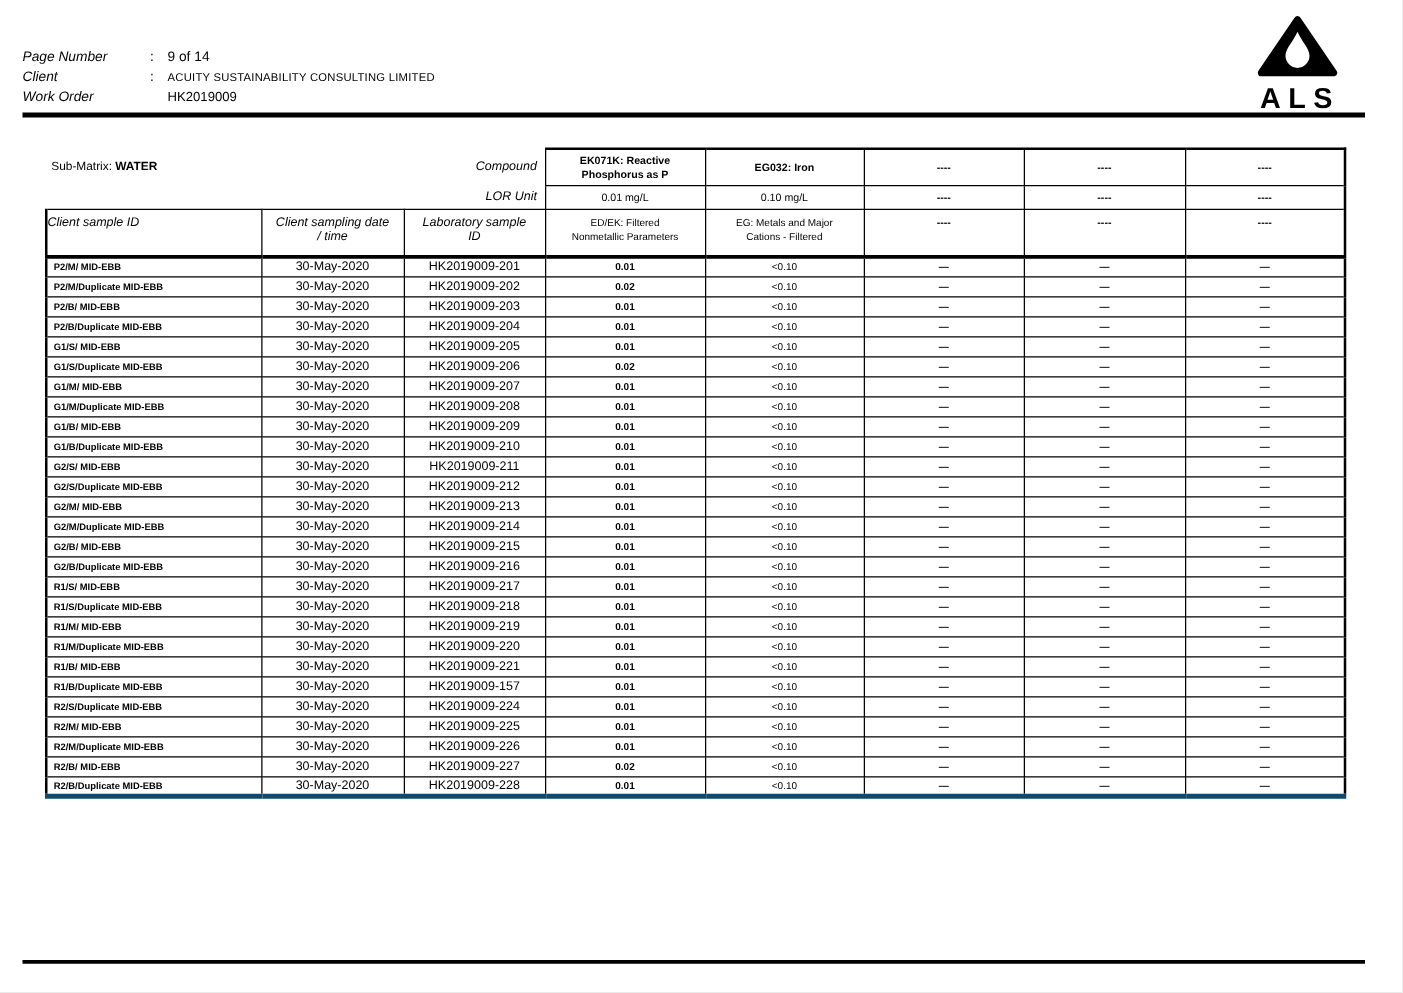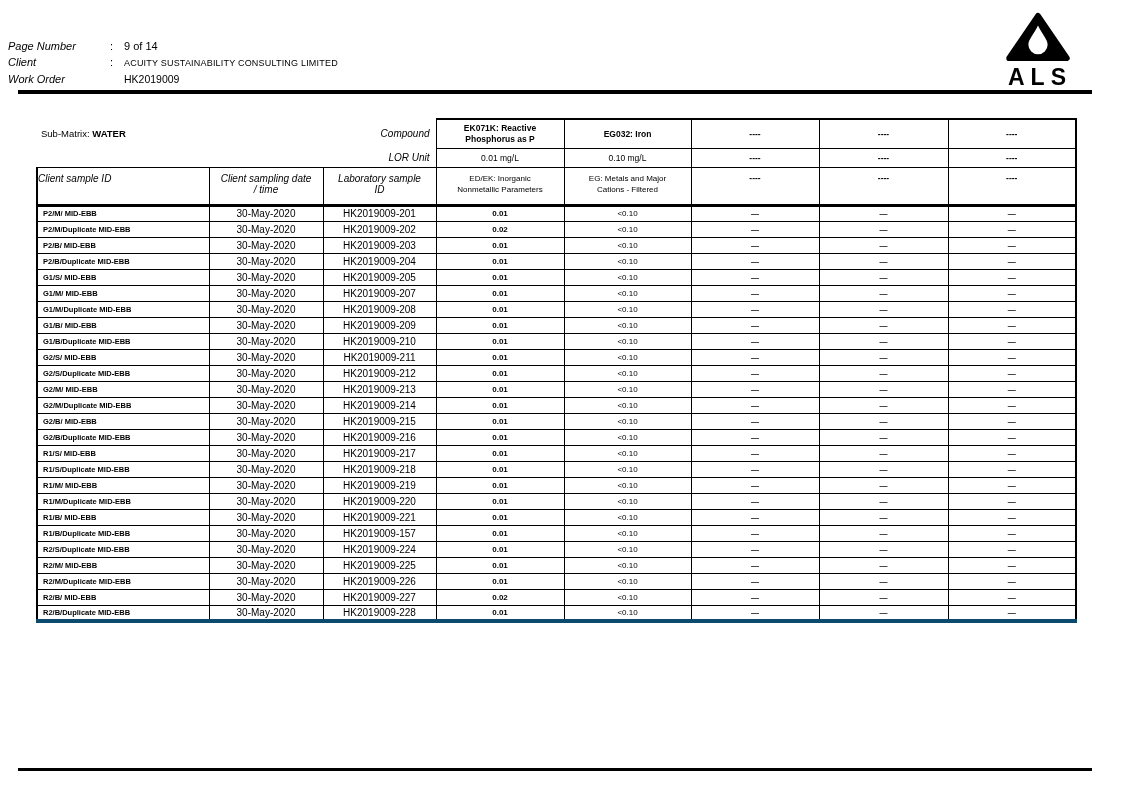--- a/index.html
+++ b/index.html
@@ -8,21 +8,21 @@
     position:relative;
     width:1122px; height:794px;
     margin:0 auto;
     background:#ffffff;
     font-family:"Liberation Sans", sans-serif;
     color:#000;
     overflow:hidden;
   }
 
   
-  .header { position:absolute; top:38px; left:8px; }
+  .header { position:absolute; top:38px; left:18px; }
   .hrow { display:flex; align-items:baseline; line-height:16px; }
   .hlabel { width:102px; font-style:italic; font-size:11px; }
   .hcolon { width:14px; font-size:11px; }
   .hvalue { font-weight:normal; font-size:11px; }
   .hvalue.small { font-size:9px; letter-spacing:0.2px; }
   .hvalue.mid { font-size:10.5px; }
 
   .top-rule { position:absolute; top:90px; left:18px; width:1074px; height:4px; background:#000; }
   .bottom-rule { position:absolute; top:768px; left:18px; width:1074px; height:3px; background:#000; }
 
@@ -147,21 +147,21 @@
           <td class="b hdash">----</td>
           <td class="b hdash">----</td>
           <td class="b hdash edge-r">----</td>
         </tr>
         <tr class="colhead">
           <td class="first hd-id">Client sample ID</td>
           <td class="hd-c multiline">Client sampling date
 / time</td>
           <td class="hd-c multiline">Laboratory sample
 ID</td>
-          <td class="hd-m multiline">ED/EK: Inorganic
+          <td class="hd-m multiline">ED/EK: Filtered
 Nonmetallic Parameters</td>
           <td class="hd-m multiline">EG: Metals and Major
 Cations - Filtered</td>
           <td class="hdash">----</td>
           <td class="hdash">----</td>
           <td class="hdash edge-r">----</td>
         </tr>
       </tbody>
       <tbody class="data">
           <tr>
@@ -208,20 +208,30 @@
             <td class="c-id">G1/S/ MID-EBB</td>
             <td class="c-date">30-May-2020</td>
             <td class="c-lab">HK2019009-205</td>
             <td class="c-val">0.01</td>
             <td class="c-val2">&lt;0.10</td>
             <td class="c-dash">—</td>
             <td class="c-dash">—</td>
             <td class="c-dash edge-r">—</td>
           </tr>
           <tr>
+            <td class="c-id">G1/S/Duplicate MID-EBB</td>
+            <td class="c-date">30-May-2020</td>
+            <td class="c-lab">HK2019009-206</td>
+            <td class="c-val">0.02</td>
+            <td class="c-val2">&lt;0.10</td>
+            <td class="c-dash">—</td>
+            <td class="c-dash">—</td>
+            <td class="c-dash edge-r">—</td>
+          </tr>
+          <tr>
             <td class="c-id">G1/M/ MID-EBB</td>
             <td class="c-date">30-May-2020</td>
             <td class="c-lab">HK2019009-207</td>
             <td class="c-val">0.01</td>
             <td class="c-val2">&lt;0.10</td>
             <td class="c-dash">—</td>
             <td class="c-dash">—</td>
             <td class="c-dash edge-r">—</td>
           </tr>
           <tr>

